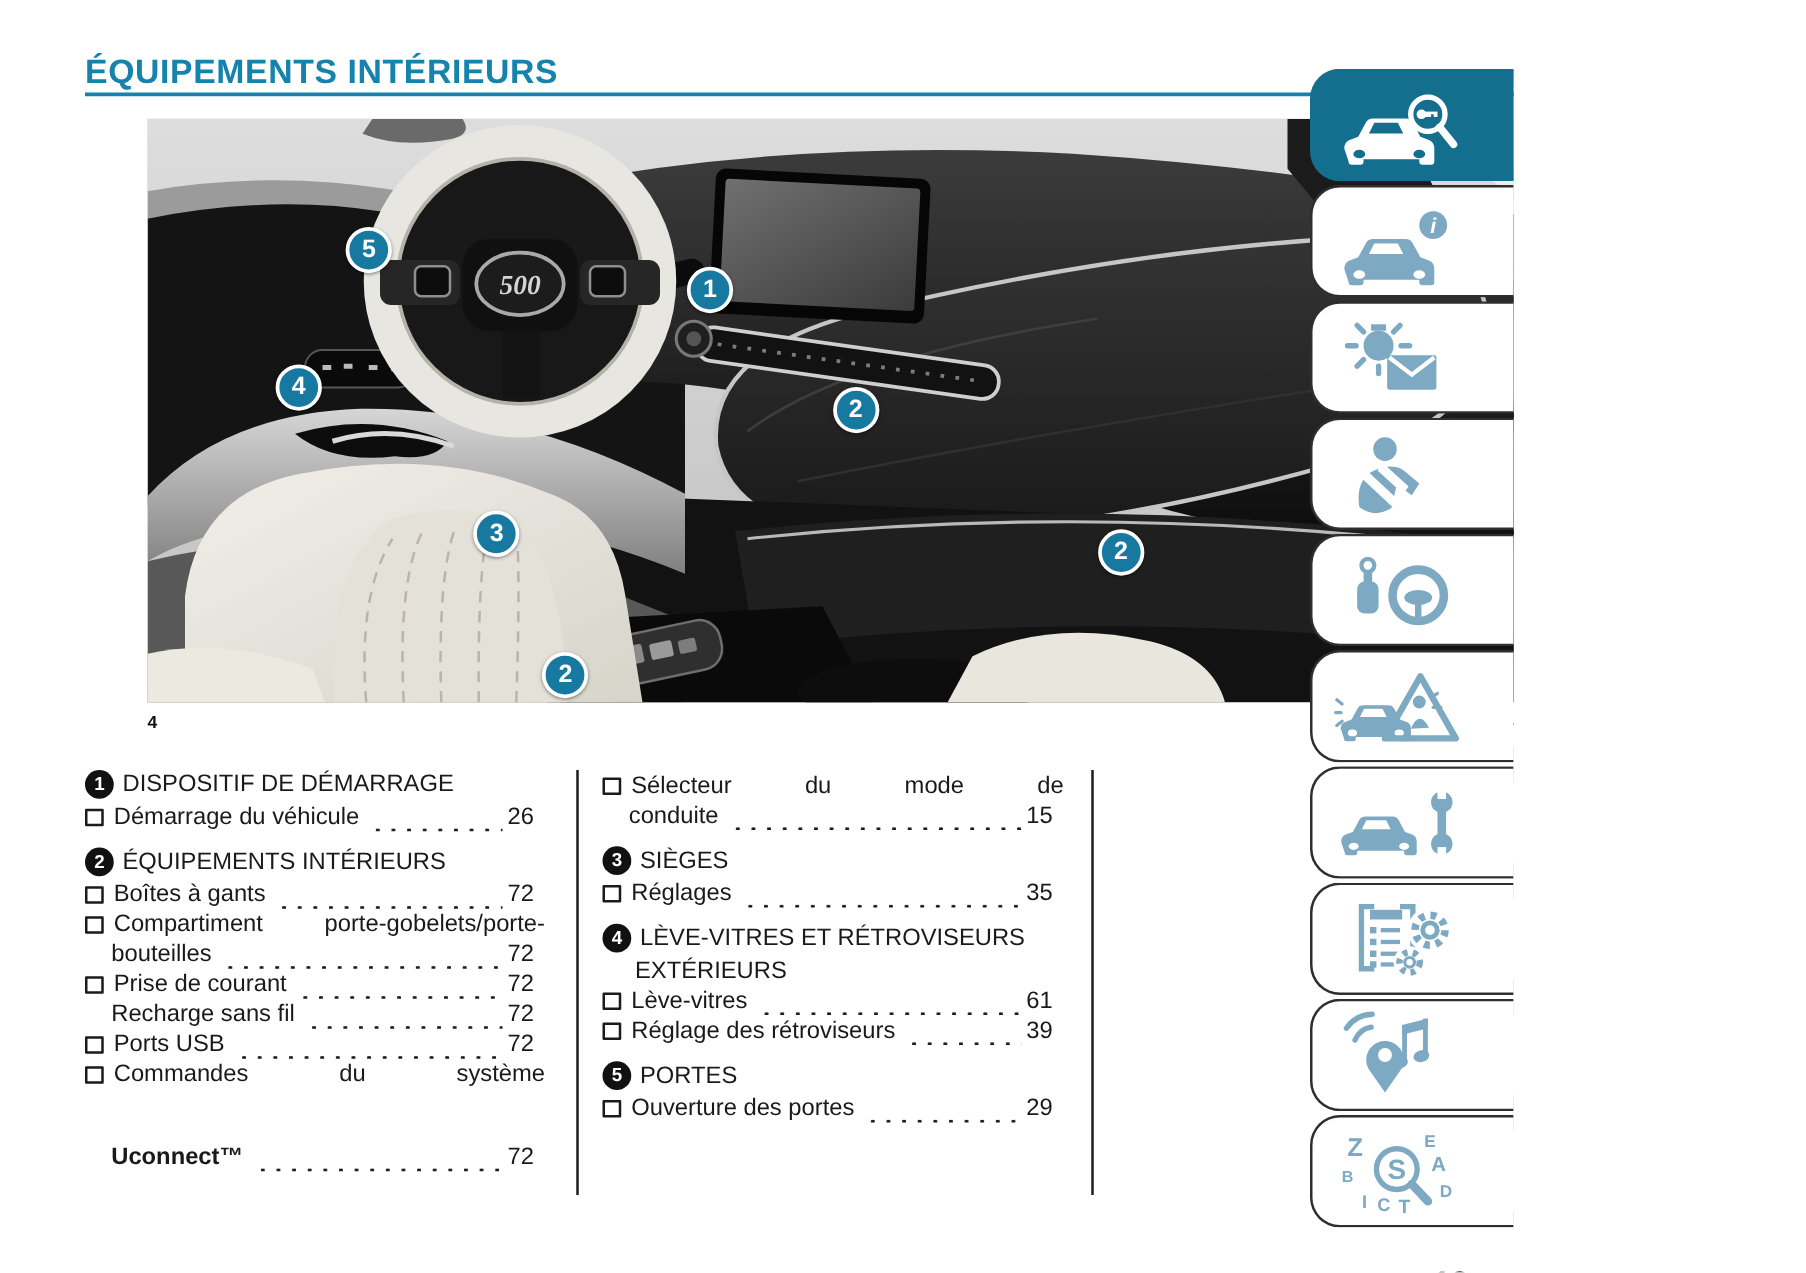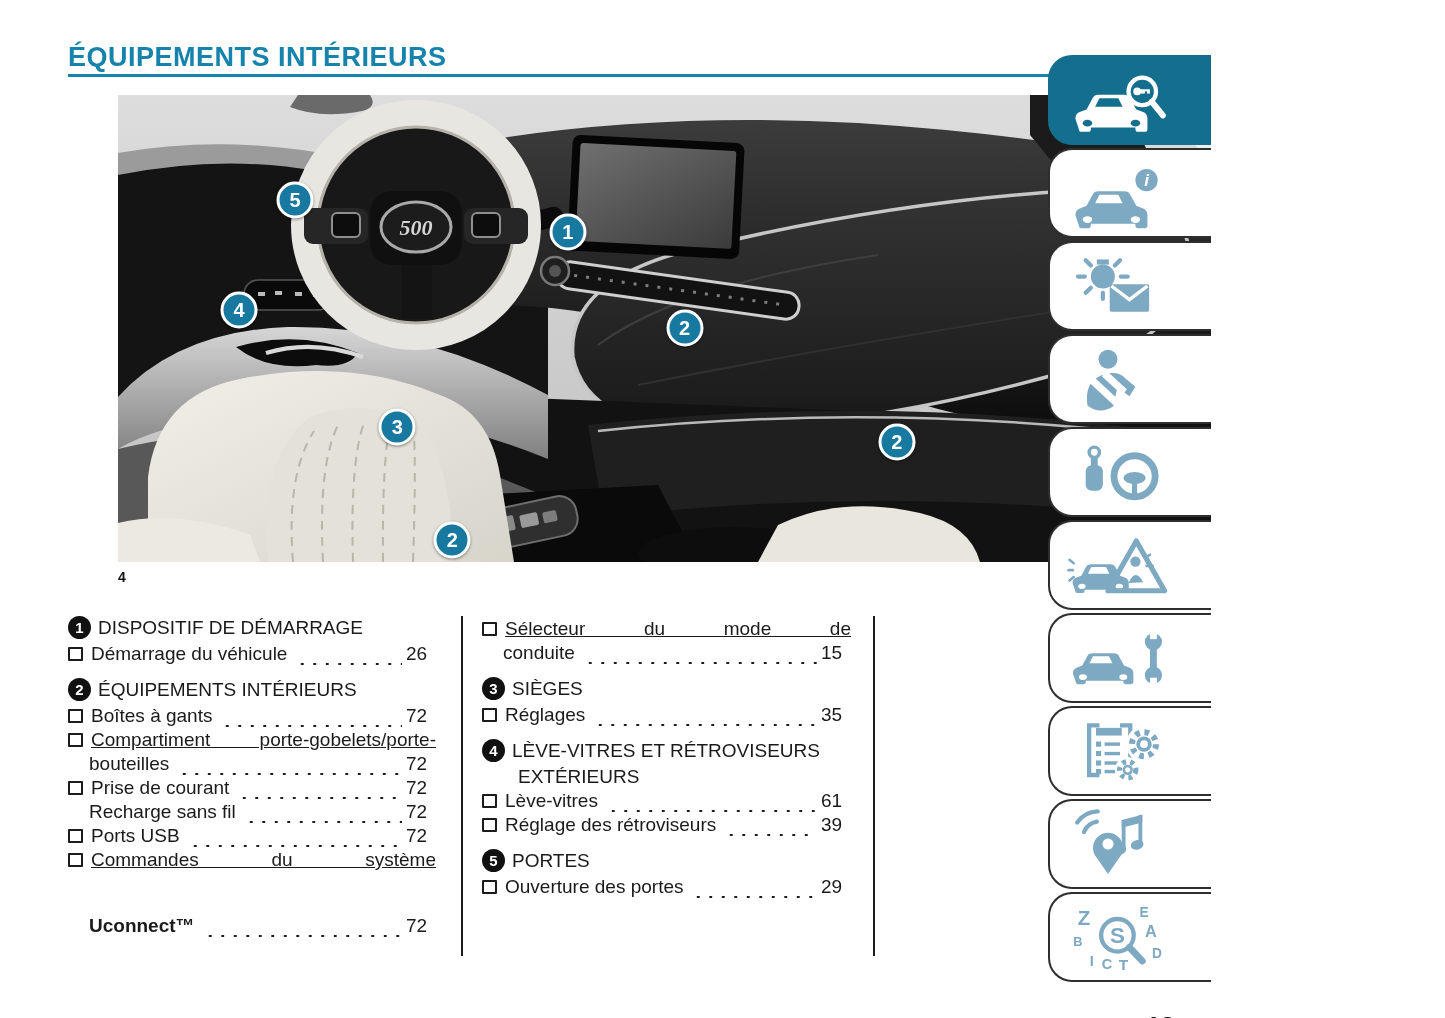--- a/index.html
+++ b/index.html
@@ -23,25 +23,25 @@
 
   
   .index{position:absolute;left:68px;top:616px;display:flex;font-size:19px;line-height:23px;}
   .col{box-sizing:border-box;height:340px;}
   .col-left{width:395px;padding-right:25px;border-right:2px solid #1d1d1d;}
   .col-right{width:412px;padding-left:19px;padding-right:22px;border-right:2px solid #1d1d1d;}
   .sec{margin-bottom:13px;}
   .sec-head{display:flex;align-items:center;margin-bottom:3px;}
   .num{flex:none;width:23px;height:23px;border-radius:50%;background:#111;color:#fff;font-size:15px;
        font-weight:bold;display:flex;align-items:center;justify-content:center;margin-right:7px;}
-  .sec-title2{margin-left:36px;}
+  .sec-title2{margin-left:26px;}
   .row{display:flex;align-items:baseline;margin:1px 0;}
   .cbx{flex:none;align-self:flex-start;width:11px;height:10px;border:2.5px solid #1b1b1b;
        border-radius:1px;margin:5px 8px 0 0;}
-  .pre{flex:1;text-align:justify;text-align-last:justify;text-decoration:underline;}
+  .pre{flex:1;text-align:justify;text-align-last:justify;}
   .lbl{white-space:nowrap;}
   .bold{font-weight:bold;margin-top:42px;}
   .cont{margin-left:21px;}
   .dots{flex:1;min-width:14px;height:19px;margin:0 4px 0 7px;align-self:flex-end;
         background-image:radial-gradient(circle,#1c1c1c 1.6px,transparent 1.9px);
         background-size:12.5px 19px;background-repeat:repeat-x;background-position:2px 9px;}
   .pg{flex:none;min-width:30px;}
 
   
   .sidebar{position:absolute;right:0;top:55px;width:163px;}

